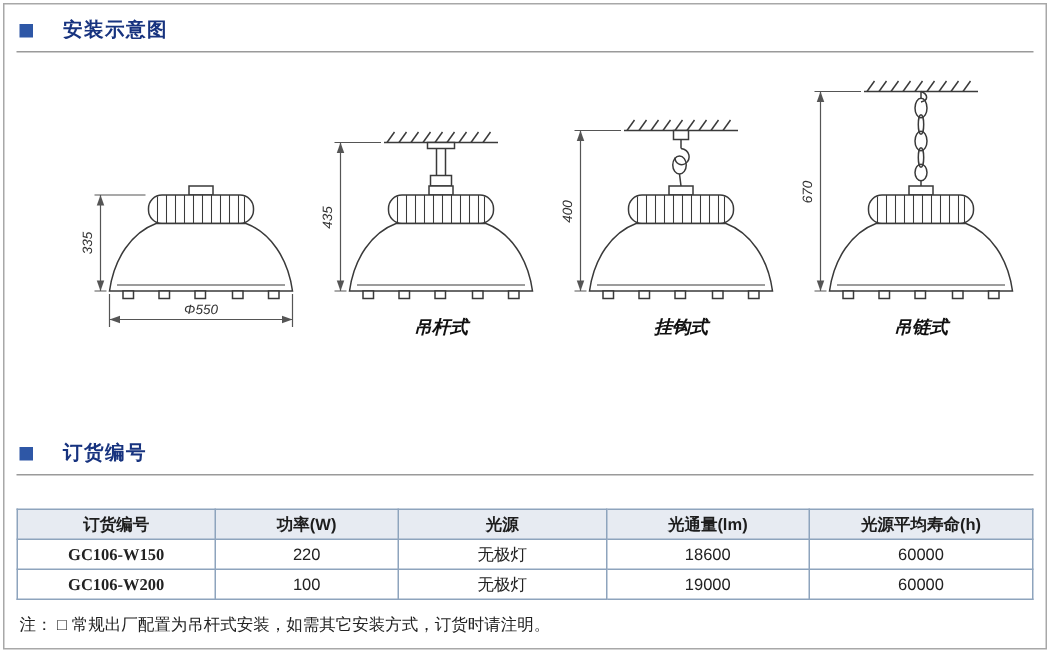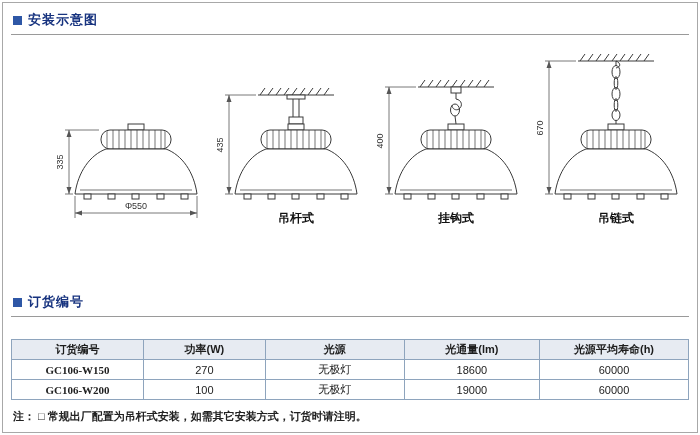--- a/index.html
+++ b/index.html
@@ -2,39 +2,40 @@
 <html><head>
 <meta charset="utf-8">
 <style>
   html,body{margin:0;padding:0;background:#fff;}
   body{width:700px;height:435px;font-family:"Liberation Sans","DejaVu Sans",sans-serif;}
   .page{
     box-sizing:border-box;width:696px;height:431px;margin:2px;
     border:1px solid #a8a8a8;background:#fff;padding:6px 8px;overflow:hidden;
   }
   .section-header{
-    display:flex;align-items:center;gap:6px;
+    display:flex;align-items:center;gap:20px;
     border-bottom:1px solid #9a9a9a;padding:2px 2px 5px 2px;
   }
   .bullet{width:9px;height:9px;background:#2e57a6;display:inline-block;flex:0 0 auto;}
   .section-title{font-size:13px;font-weight:bold;color:#17337f;letter-spacing:1px;}
   .diagrams-row{
-    display:flex;justify-content:center;
+    display:flex;justify-content:flex-start;
     padding:14px 8px 0 26px;
+    font-style:italic;
   }
   .diag{width:160px;flex:0 0 auto;}
   .order-header{margin-top:64px;}
   table{width:100%;border-collapse:collapse;margin-top:22px;table-layout:fixed;}
   th,td{
     border:1px solid #8ea4bd;font-size:11px;text-align:center;
     height:19px;padding:0 3px;color:#222;
   }
   thead th{background:#e7ebf2;font-weight:bold;color:#1d1d1d;}
   tbody td.order-no{font-weight:bold;font-family:Liberation Serif, serif;}
-  .note{margin-top:9px;font-size:11px;font-weight:bold;color:#222;padding-left:2px;}
+  .note{margin-top:9px;font-size:11px;font-weight:normal;color:#222;padding-left:2px;}
   svg text{font-family:"Liberation Sans","DejaVu Sans",sans-serif;}
 </style>
 </head>
 <body>
 
 <svg width="0" height="0" style="position:absolute" aria-hidden="true">
   <defs>
     <g id="lampShape">
       <g stroke="#3a3a3a" fill="#fff" stroke-width="1">
         <rect x="-8" y="0" width="16" height="6"></rect>
@@ -192,21 +193,21 @@
         <th>订货编号</th>
         <th>功率(W)</th>
         <th>光源</th>
         <th>光通量(lm)</th>
         <th>光源平均寿命(h)</th>
       </tr>
     </thead>
     <tbody>
       <tr>
         <td class="order-no">GC106-W150</td>
-        <td>270</td>
+        <td>220</td>
         <td>无极灯</td>
         <td>18600</td>
         <td>60000</td>
       </tr>
       <tr>
         <td class="order-no">GC106-W200</td>
         <td>100</td>
         <td>无极灯</td>
         <td>19000</td>
         <td>60000</td>

